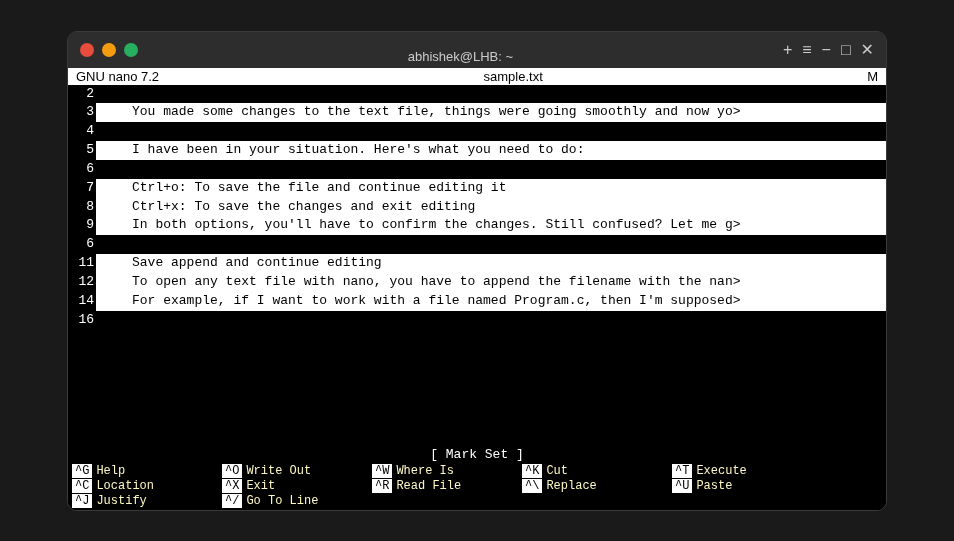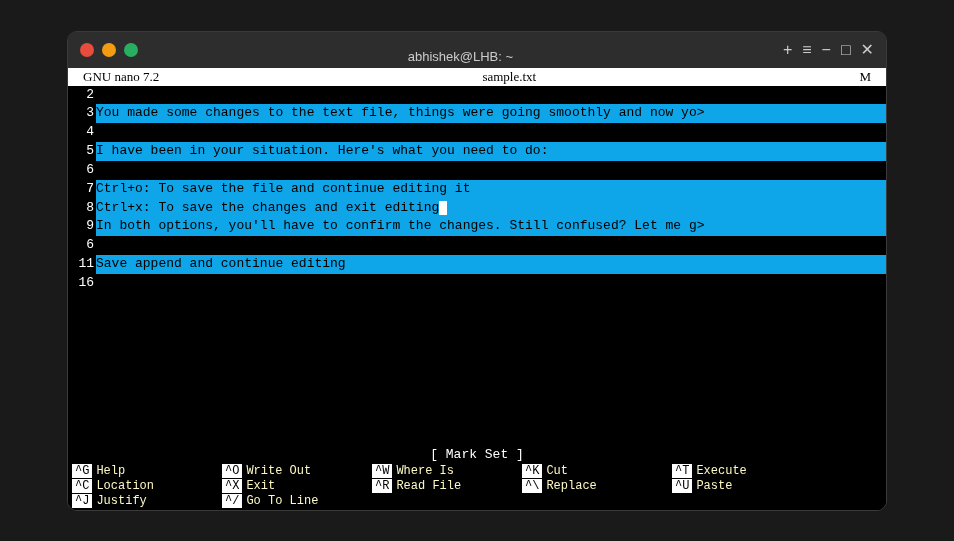--- a/index.html
+++ b/index.html
@@ -68,23 +68,23 @@
       background: #000;
       display: flex;
       flex-direction: column;
       overflow: hidden;
     }
     .nano-header {
       background: #fff;
       color: #000;
       display: flex;
       justify-content: space-between;
-      padding: 1px 15px;
-      font-size: 13px;
-      font-family: Liberation Serif, serif;
+      padding: 1px 8px;
+      font-size: 13px;
+      font-family: Liberation Sans, sans-serif;
       flex-shrink: 0;
     }
     .editor-area {
       flex: 1;
       background: #000;
       color: #fff;
       font-size: 13px;
       font-family: 'Courier New', Courier, monospace;
       overflow: hidden;
       padding: 0;
@@ -99,22 +99,23 @@
       min-width: 28px;
       text-align: right;
       padding-right: 2px;
       user-select: none;
     }
     .line-content {
       color: #fff;
       flex: 1;
     }
     .line-content.selected {
-      background: #0ea5e9;
+      background: #ffffff;
       color: #000;
+      padding-left: 36px;
     }
     .mark-bar {
       background: #000;
       color: #fff;
       text-align: center;
       font-size: 13px;
       font-family: Liberation Mono, monospace;
       padding: 1px 0;
       flex-shrink: 0;
     }
@@ -182,20 +183,22 @@
     <div class="editor-line"><span class="line-num">2</span><span class="line-content"></span></div>
         <div class="editor-line"><span class="line-num">3</span><span class="line-content selected">You made some changes to the text file, things were going smoothly and now yo&gt;</span></div>
         <div class="editor-line"><span class="line-num">4</span><span class="line-content"></span></div>
         <div class="editor-line"><span class="line-num">5</span><span class="line-content selected">I have been in your situation. Here's what you need to do:</span></div>
         <div class="editor-line"><span class="line-num">6</span><span class="line-content"></span></div>
         <div class="editor-line"><span class="line-num">7</span><span class="line-content selected">Ctrl+o: To save the file and continue editing it</span></div>
         <div class="editor-line"><span class="line-num">8</span><span class="line-content selected">Ctrl+x: To save the changes and exit editing<span class="cursor-block"></span></span></div>
         <div class="editor-line"><span class="line-num">9</span><span class="line-content selected">In both options, you'll have to confirm the changes. Still confused? Let me g&gt;</span></div>
         <div class="editor-line"><span class="line-num">6</span><span class="line-content"></span></div>
         <div class="editor-line"><span class="line-num">11</span><span class="line-content selected">Save append and continue editing</span></div>
+        <div class="editor-line"><span class="line-num">12</span><span class="line-content selected">To open any text file with nano, you have to append the filename with the nan&gt;</span></div>
+        <div class="editor-line"><span class="line-num">14</span><span class="line-content selected">For example, if I want to work with a file named Program.c, then I'm supposed&gt;</span></div>
         <div class="editor-line"><span class="line-num">16</span><span class="line-content"></span></div>
       </div>
     <div class="mark-bar">[ Mark Set ]</div>
     <div class="nano-footer" id="nano-footer">
     <div class="footer-item">
           <span class="footer-key">^G</span>
           <span class="footer-label">Help</span>
         </div>
         <div class="footer-item">
           <span class="footer-key">^O</span>

